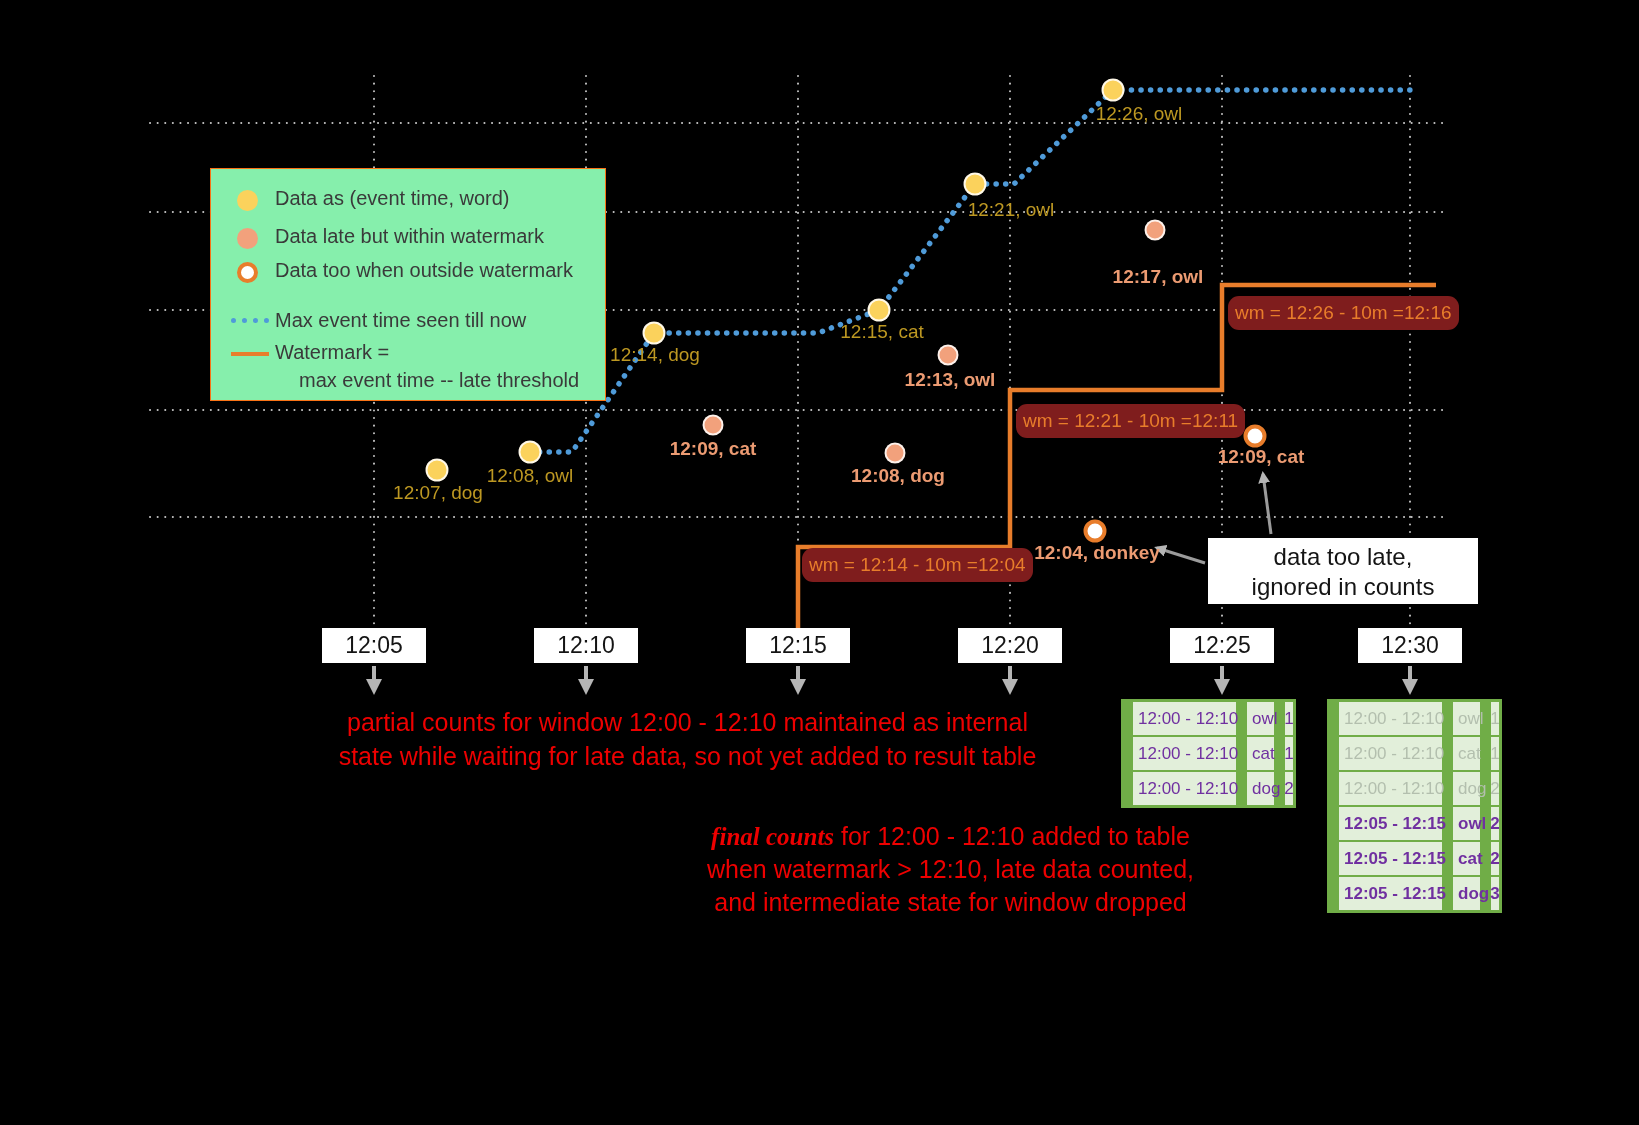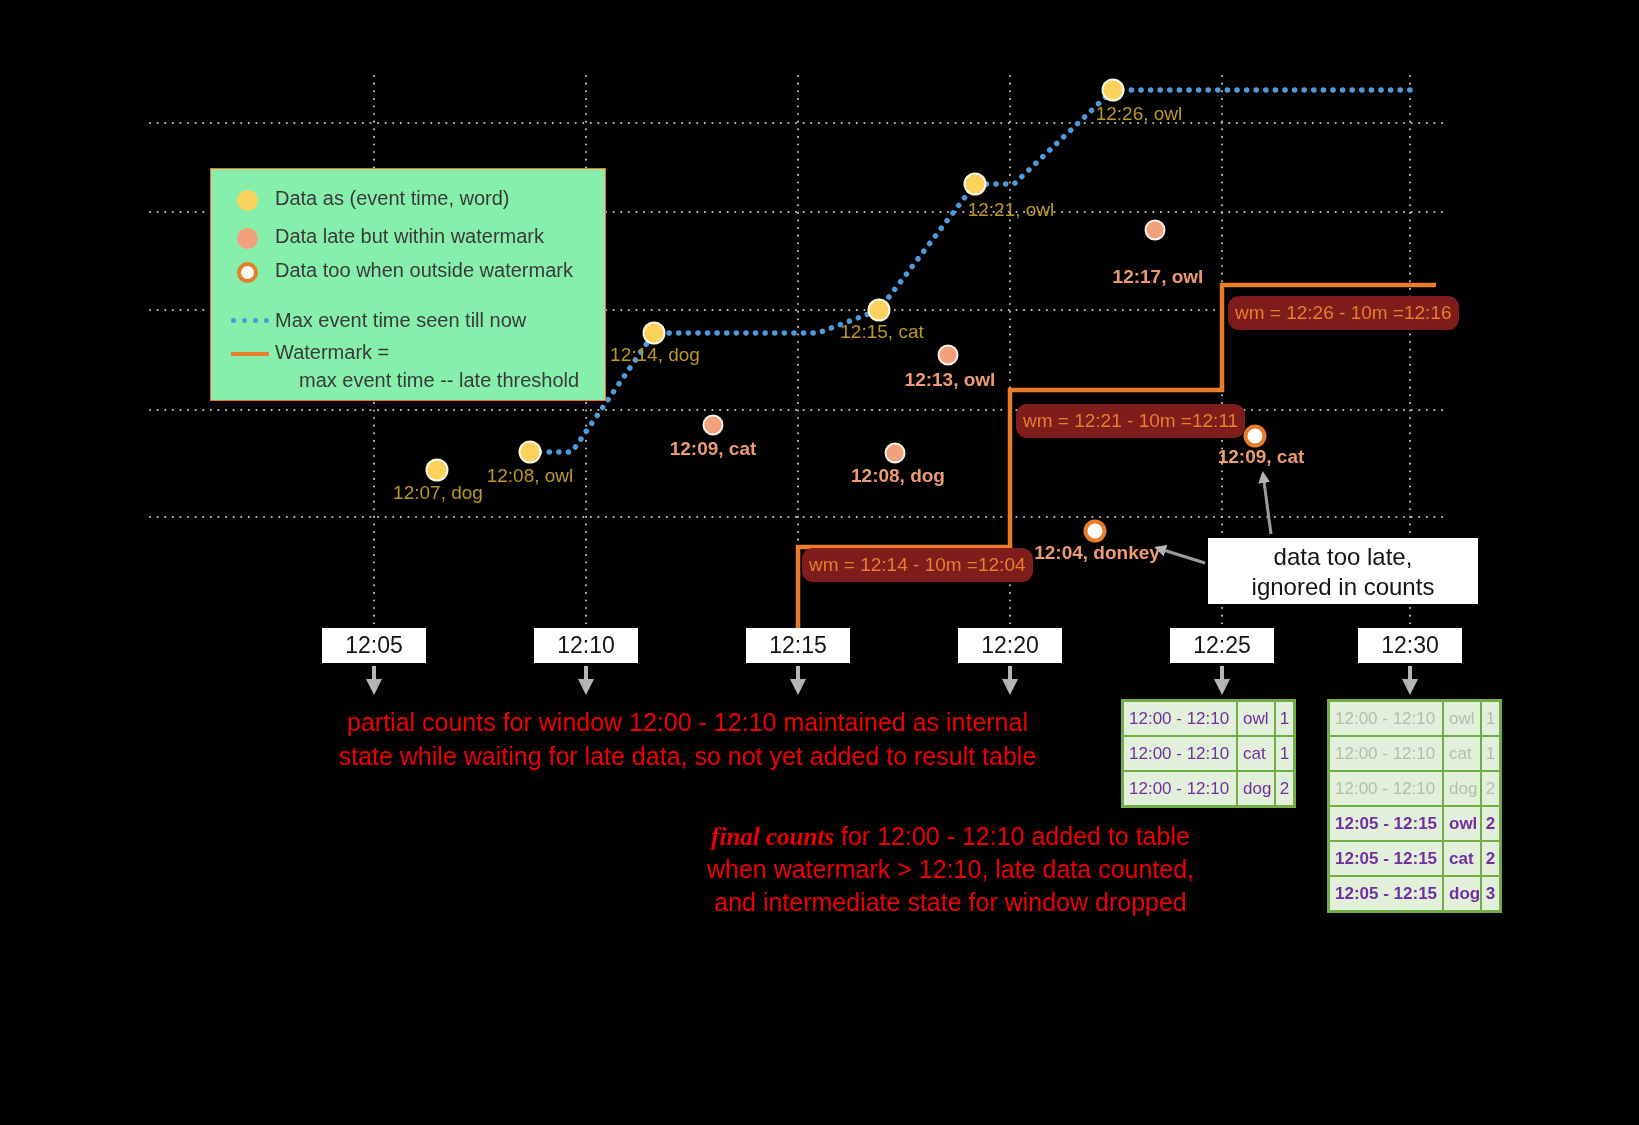--- a/index.html
+++ b/index.html
@@ -35,21 +35,21 @@
         font-size:23px;display:flex;align-items:center;justify-content:center;z-index:4;}
 
   
   .red{position:absolute;color:#ee0000;font-size:25px;text-align:center;line-height:34px;z-index:4;}
   .red .emph{font-weight:700;font-style:italic;font-family:Liberation Serif, serif;}
 
   
   .rtab{position:absolute;display:grid;grid-template-columns:112px 36px 17px;gap:2px;
         background:#70ad47;border:3px solid #70ad47;z-index:5;}
   .cell{background:#e2efda;color:#7030a0;font-size:17px;height:33px;display:flex;align-items:center;
-        padding-left:5px;box-sizing:border-box;white-space:nowrap;}
+        padding-left:5px;box-sizing:border-box;white-space:nowrap;margin-left:9px;}
   .cell.num{justify-content:center;padding-left:0;}
   .cell.fade{color:#b3bfae;}
   .cell.strong{font-weight:700;}
 
   
   .toolate-box{position:absolute;left:1208px;top:538px;width:270px;height:66px;background:#fff;
         color:#141414;font-size:24px;text-align:center;line-height:30px;padding-top:4px;
         box-sizing:border-box;z-index:5;}
 </style>
 </head>

